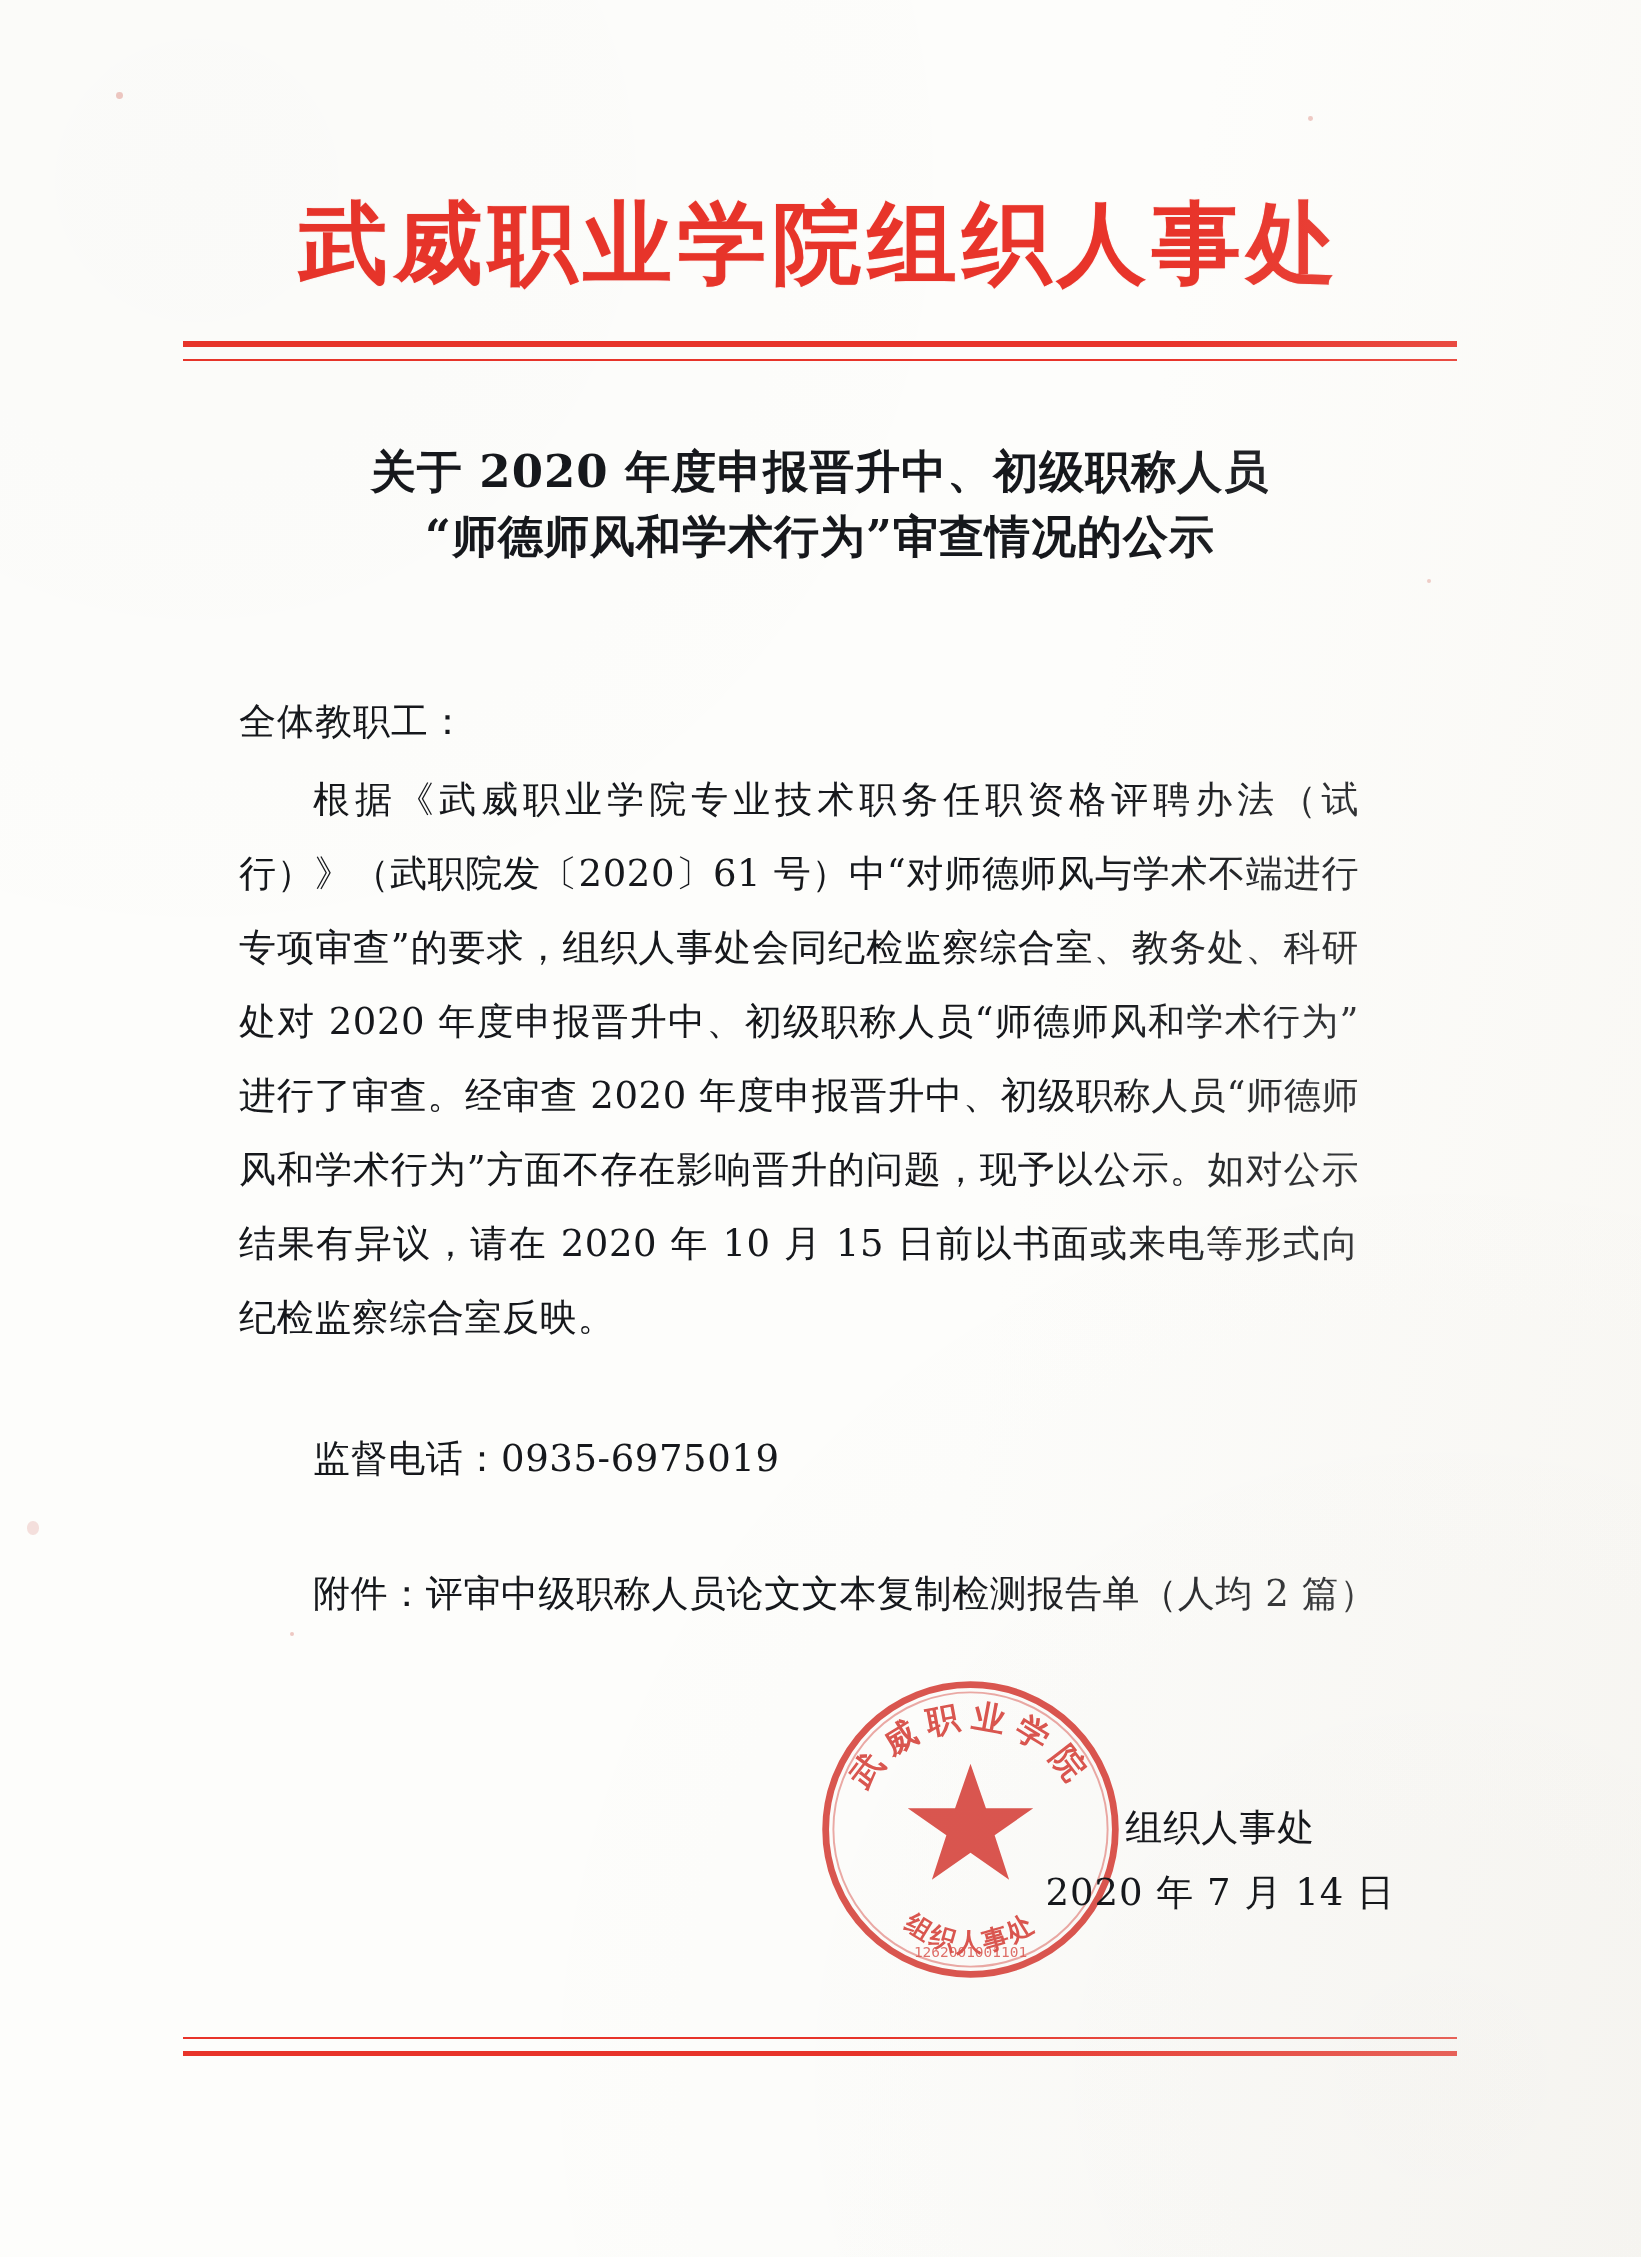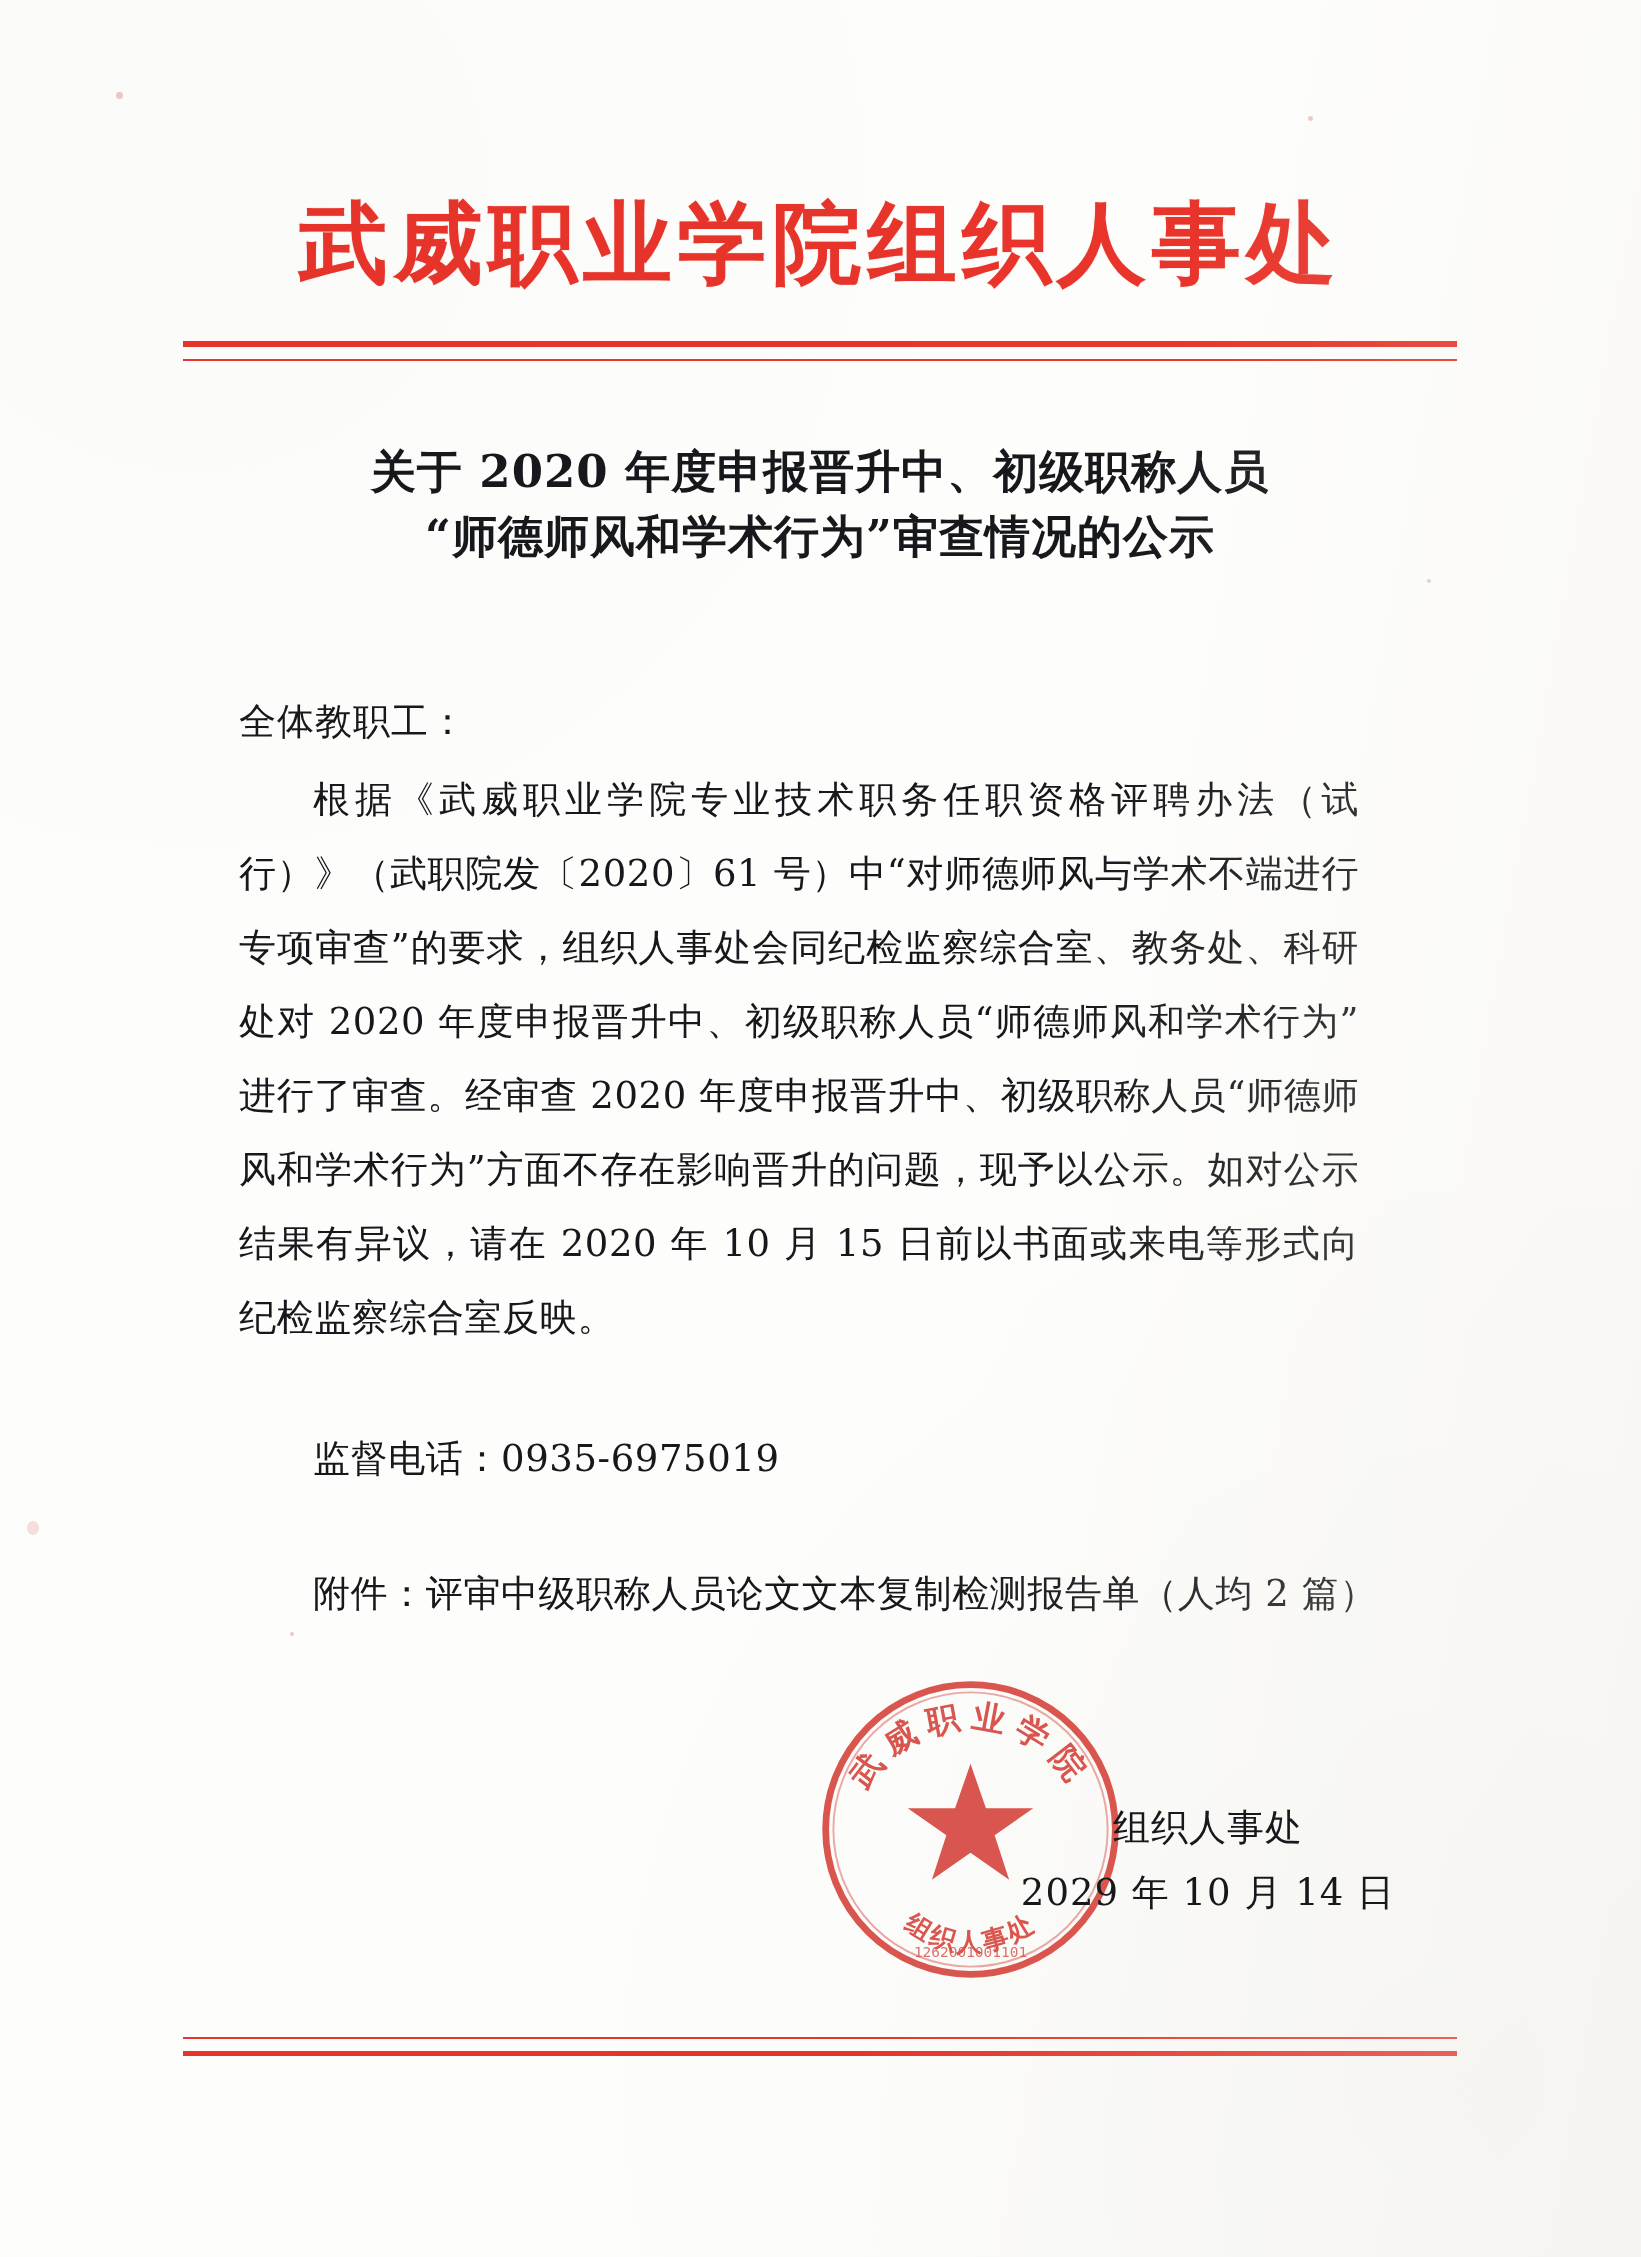--- a/index.html
+++ b/index.html
@@ -228,20 +228,20 @@
       <textPath href="#arcTop" startOffset="50%" text-anchor="middle">武威职业学院</textPath>
     </text>
     <text font-family="'DejaVu Serif','Liberation Serif',serif" font-size="27" font-weight="700" fill="#d2322a" letter-spacing="3">
       <textPath href="#arcBottom" startOffset="50%" text-anchor="middle">组织人事处</textPath>
     </text>
     <text x="160" y="292" font-family="'DejaVu Sans Mono','Liberation Mono',monospace" font-size="15" fill="#d2322a" text-anchor="middle" opacity="0.85">1262001001101</text>
   </svg>
 
   <div class="signature">
     <div>组织人事处</div>
-    <div>2029 年 10 月 14 日</div>
+    <div>2020 年 7 月 14 日</div>
   </div>
 
   <div class="footer-rule-thin" style="top:2037px;"></div>
   <div class="footer-rule-thick" style="top:2051px;"></div>
 
 </div>
 
 
 </body></html>

